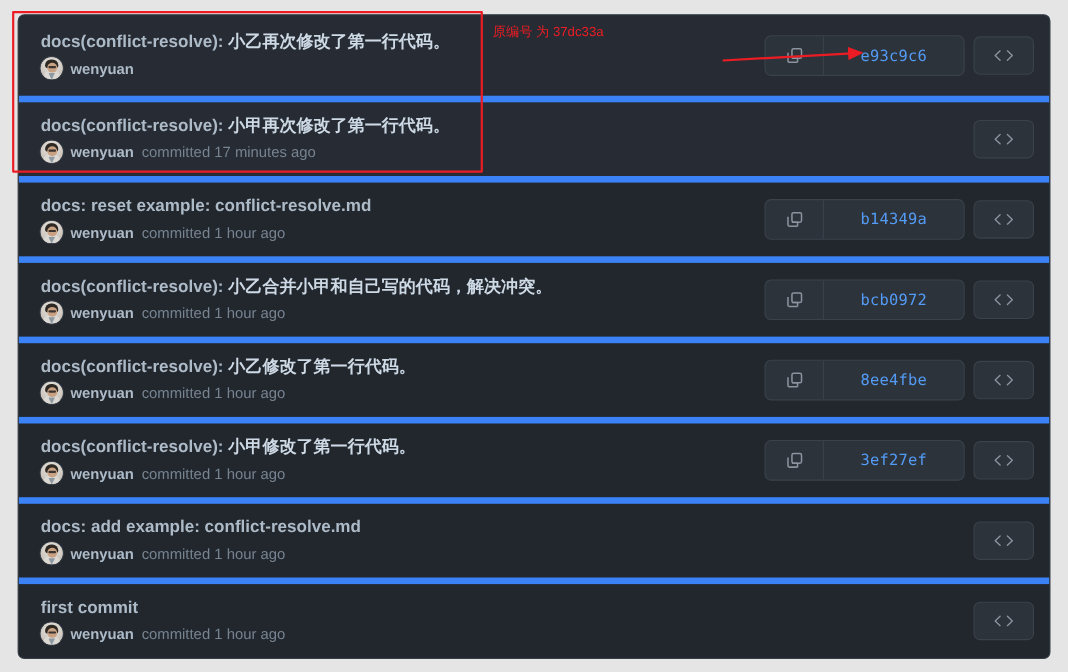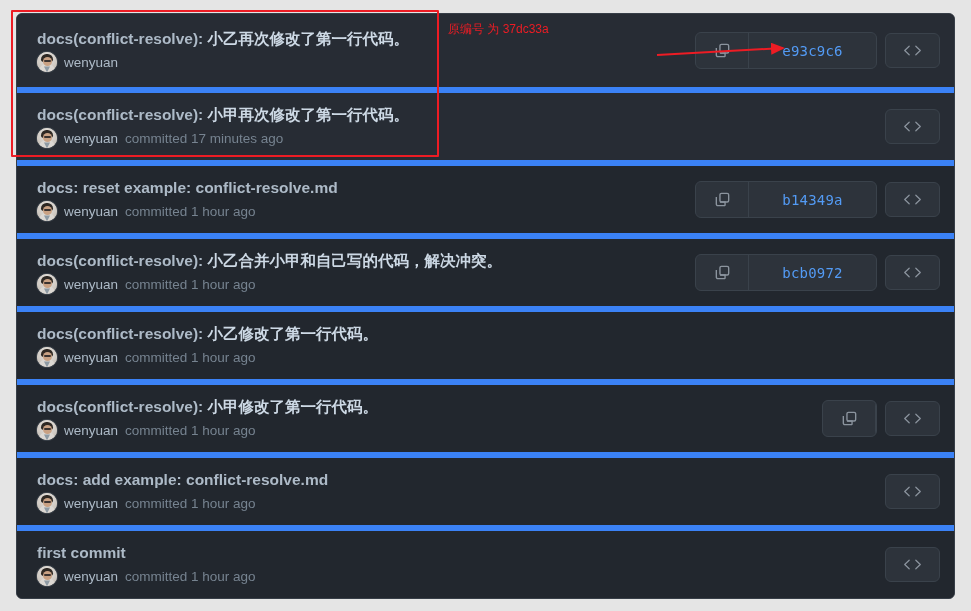--- a/index.html
+++ b/index.html
@@ -137,21 +137,21 @@
     left: 7px;
     bottom: 0;
     width: 6px;
     height: 6px;
     background: #8e9aa3;
     clip-path: polygon(50% 100%, 0 0, 100% 0);
   }
 
   .author {
     color: #adbac7;
-    font-weight: normal;
+    font-weight: bold;
   }
   .committed {
     color: #768390;
     font-weight: normal;
   }
 
   
   .commit-actions {
     display: flex;
     align-items: center;
@@ -391,46 +391,67 @@
               <span class="av-body"></span>
               <span class="av-collar"></span>
               <span class="av-hair"></span>
               <span class="av-face"></span>
               <span class="av-eyes"></span>
             </span>
             <span class="author">wenyuan</span>
             <span class="committed">committed 1 hour ago</span>
           </div>
         </div>
-      </div>
-      <div class="commit-row">
-        <div class="commit-left">
-          <div class="commit-title"><span class="scope">docs(conflict-resolve): </span><span>小甲修改了第一行代码。</span></div>
-          <div class="commit-meta">
-            <span class="avatar">
-              <span class="av-bg"></span>
-              <span class="av-body"></span>
-              <span class="av-collar"></span>
-              <span class="av-hair"></span>
-              <span class="av-face"></span>
-              <span class="av-eyes"></span>
-            </span>
-            <span class="author">wenyuan</span>
-            <span class="committed">committed 1 hour ago</span>
-          </div>
-        </div>
         <div class="commit-actions">
           <div class="sha-group">
             <div class="copy-btn">
               <svg class="icon-svg" width="17" height="17" viewBox="0 0 16 16" fill="none" stroke="#8b949e" stroke-width="1.3">
                 <rect x="5.6" y="2.2" width="8.2" height="8.2" rx="1.4"></rect>
                 <path d="M10.4 13.8H3.6a1.4 1.4 0 0 1-1.4-1.4V5.6"></path>
                 <path d="M10.4 13.8v-3.4H5.6"></path>
               </svg>
             </div>
+            <div class="sha-btn">8ee4fbe</div>
+          </div>
+          <div class="code-btn">
+            <span>
+              <svg class="icon-svg" width="19" height="15" viewBox="0 0 20 14" fill="none" stroke="#8b949e" stroke-width="1.3" stroke-linecap="round" stroke-linejoin="round">
+                <polyline points="6.5,2.5 1.8,7 6.5,11.5"></polyline>
+                <polyline points="13.5,2.5 18.2,7 13.5,11.5"></polyline>
+              </svg>
+            </span>
+          </div>
+        </div>
+      </div>
+      <div class="commit-row">
+        <div class="commit-left">
+          <div class="commit-title"><span class="scope">docs(conflict-resolve): </span><span>小甲修改了第一行代码。</span></div>
+          <div class="commit-meta">
+            <span class="avatar">
+              <span class="av-bg"></span>
+              <span class="av-body"></span>
+              <span class="av-collar"></span>
+              <span class="av-hair"></span>
+              <span class="av-face"></span>
+              <span class="av-eyes"></span>
+            </span>
+            <span class="author">wenyuan</span>
+            <span class="committed">committed 1 hour ago</span>
+          </div>
+        </div>
+        <div class="commit-actions">
+          <div class="sha-group">
+            <div class="copy-btn">
+              <svg class="icon-svg" width="17" height="17" viewBox="0 0 16 16" fill="none" stroke="#8b949e" stroke-width="1.3">
+                <rect x="5.6" y="2.2" width="8.2" height="8.2" rx="1.4"></rect>
+                <path d="M10.4 13.8H3.6a1.4 1.4 0 0 1-1.4-1.4V5.6"></path>
+                <path d="M10.4 13.8v-3.4H5.6"></path>
+              </svg>
+            </div>
+            <div class="sha-btn">3ef27ef</div>
           </div>
           <div class="code-btn">
             <span>
               <svg class="icon-svg" width="19" height="15" viewBox="0 0 20 14" fill="none" stroke="#8b949e" stroke-width="1.3" stroke-linecap="round" stroke-linejoin="round">
                 <polyline points="6.5,2.5 1.8,7 6.5,11.5"></polyline>
                 <polyline points="13.5,2.5 18.2,7 13.5,11.5"></polyline>
               </svg>
             </span>
           </div>
         </div>

